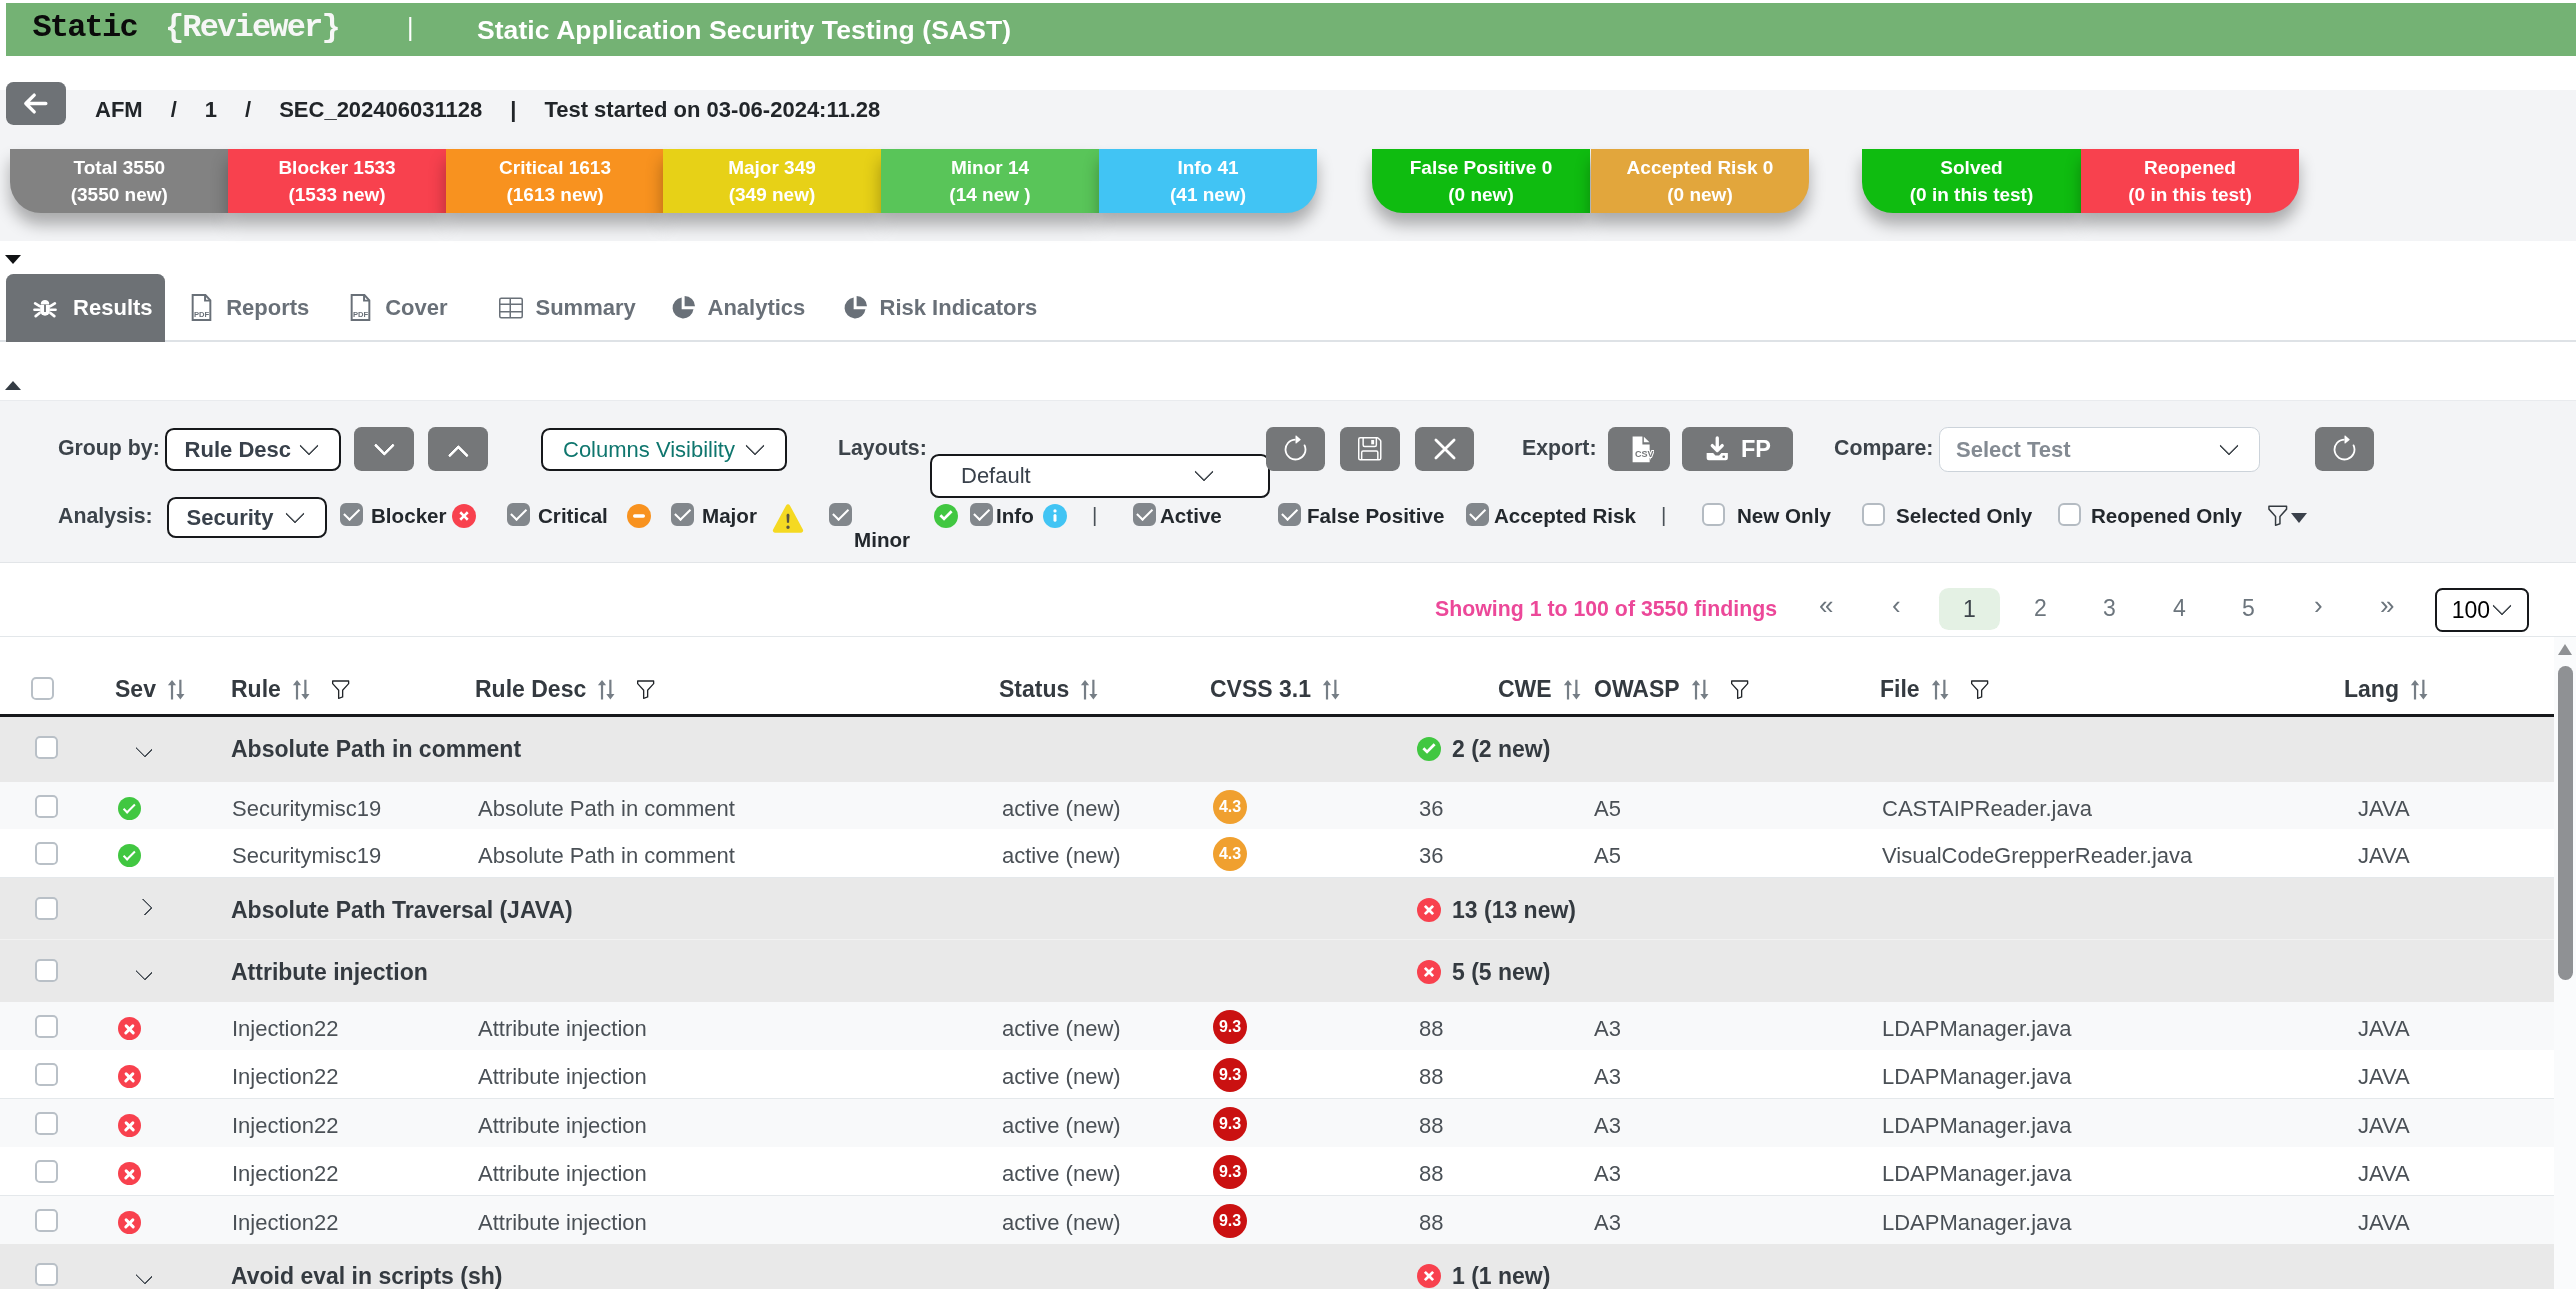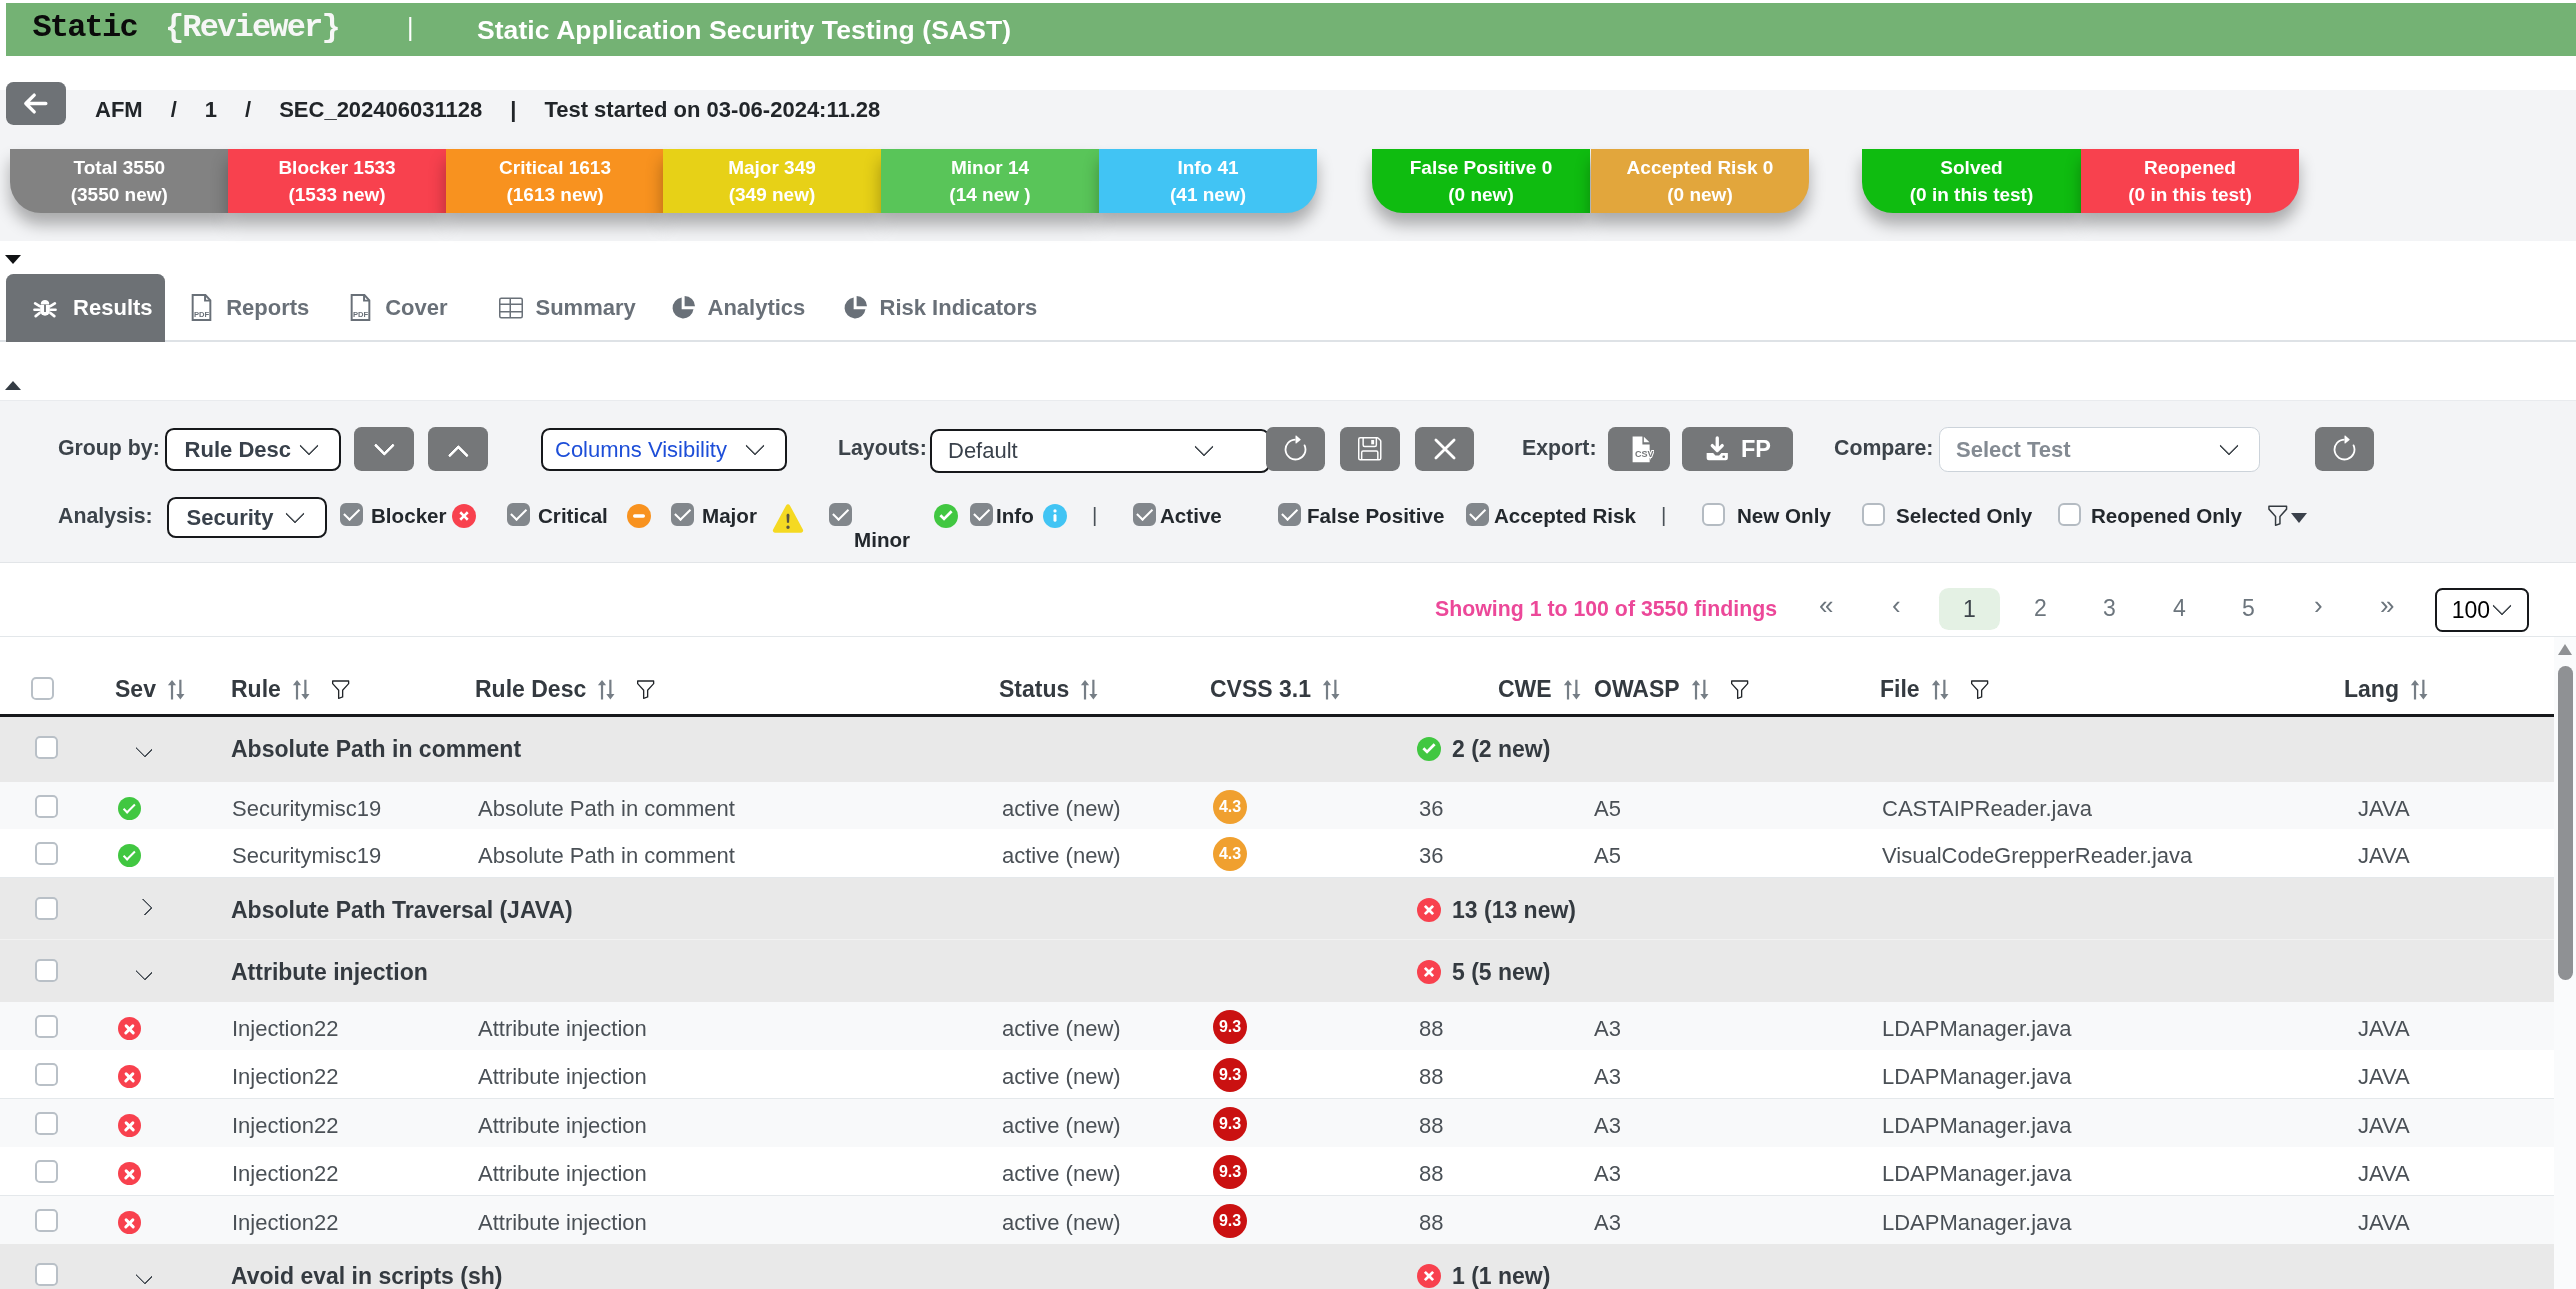--- a/index.html
+++ b/index.html
@@ -224,25 +224,25 @@
     <span class="st" style="font-weight:bold;color:#39414b;margin-left:17.6px;">Rule Desc</span>
     <span class="schev"></span>
   </div>
   <div class="gbtn" style="left:354px;width:60px;">
     <span class="wchev dn"></span>
   </div>
   <div class="gbtn" style="left:428px;width:60px;">
     <span class="wchev up"></span>
   </div>
   <div class="sel" style="left:541px;top:428px;width:246px;">
-    <span class="st" style="color:#1d4ed8;margin-left:12px;">Columns Visibility</span>
+    <span class="st" style="color:#0f766e;margin-left:20px;">Columns Visibility</span>
     <span class="schev"></span>
   </div>
   <div class="flabel" style="left:838px;top:436px;">Layouts:</div>
-  <div class="sel" style="left:930px;top:429px;width:340px;height:44px;">
+  <div class="sel" style="left:930px;top:454px;width:340px;height:44px;padding-left:13px;">
     <span class="st" style="color:#39414b;margin-left:16px;">Default</span>
     <span class="schev" style="margin-right:57px;"></span>
   </div>
   <div class="gbtn" style="left:1266px;width:59px;">
     <svg viewBox="0 0 16 16" width="29" height="29">
       <path fill="#fff" fill-rule="evenodd" d="M8 3a5 5 0 1 0 4.546 2.914.5.5 0 0 1 .908-.417A6 6 0 1 1 8 2z"></path>
       <path fill="#fff" d="M8 4.466V.534a.25.25 0 0 1 .41-.192l2.36 1.966c.12.1.12.284 0 .384L8.41 4.658A.25.25 0 0 1 8 4.466"></path>
     </svg>
   </div>
   <div class="gbtn" style="left:1340px;width:60px;">

